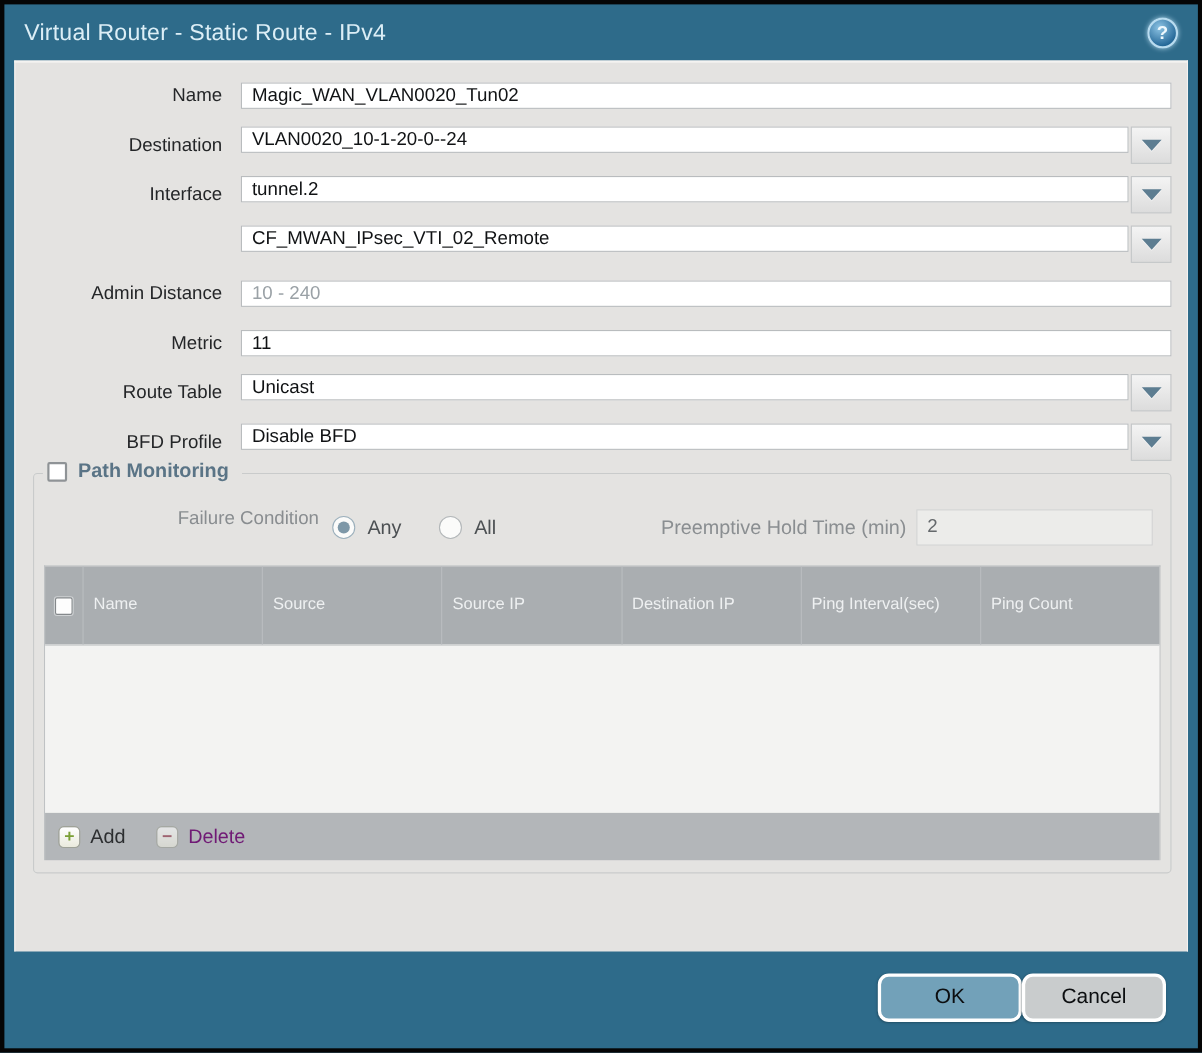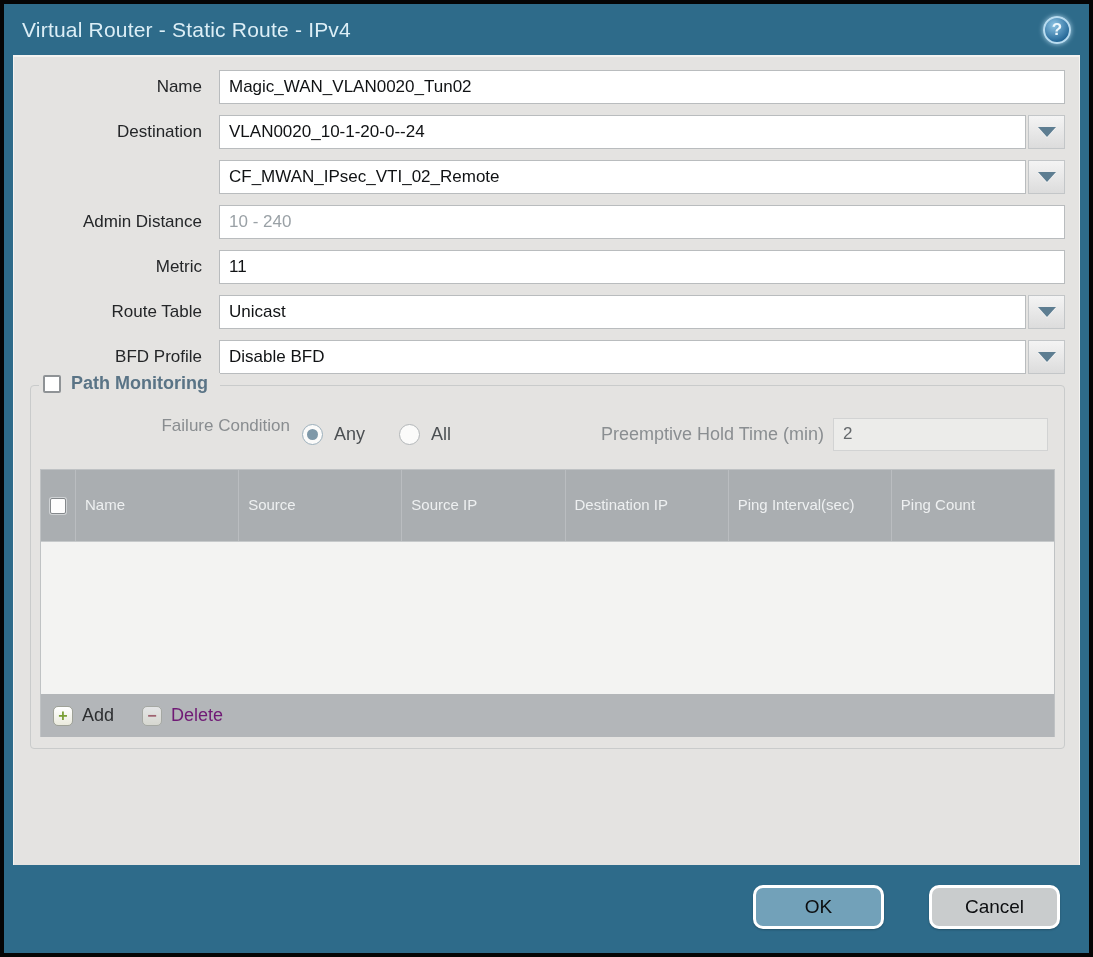--- a/index.html
+++ b/index.html
@@ -50,21 +50,21 @@
   
   .row { display: flex; align-items: center; height: 34px; margin-bottom: 11px; }
   .lbl {
     width: 197px; flex: none;
     text-align: right; padding-right: 9px;
     font-size: 17px; color: #242628;
     white-space: nowrap;
   }
   .field { flex: 1; display: flex; margin-left: 8px; margin-right: 14px; }
   .txt {
-    flex: 1; height: 34px;
+    flex: 1; height: 24px;
     border: 1px solid #b9bcbe;
     background: #fff;
     font-family: "Liberation Sans", sans-serif;
     font-size: 17px; color: #101214;
     padding: 0 9px;
     outline: none;
     min-width: 0;
   }
   .txt::placeholder { color: #9aa1a6; opacity: 1; }
   .txt:disabled { background: #ececea; color: #6e7376; border-color: #cfd1d1; }
@@ -183,21 +183,21 @@
   .btn {
     width: 131px; height: 44px;
     border-radius: 10px;
     border: 3px solid #ffffff;
     font-family: "Liberation Sans", sans-serif;
     font-size: 19px; color: #0c0e10;
     cursor: pointer;
     box-shadow: 0 1px 2px rgba(0,0,0,.25);
   }
   .btn.ok { background: #72a1b9; }
-  .btn.cancel { background: #c9cccd; margin-left: 45px; }
+  .btn.cancel { background: #c9cccd; }
 </style>
 </head>
 <body>
 
 <div class="frame">
 
   <div class="titlebar">
     <span>Virtual Router - Static Route - IPv4</span>
     <span class="help-icon">?</span>
   </div>
@@ -214,20 +214,29 @@
     <div class="row">
       <label class="lbl">Destination</label>
       <div class="field">
         <input class="txt" value="VLAN0020_10-1-20-0--24" style="">
         <span class="ddbtn">
             <span class="tri"></span>
           </span>
       </div>
     </div>
 
+    <div class="row">
+      <label class="lbl">Interface</label>
+      <div class="field">
+        <input class="txt" value="tunnel.2" style="">
+        <span class="ddbtn">
+            <span class="tri"></span>
+          </span>
+      </div>
+    </div>
 
 
     <div class="row">
       <label class="lbl"></label>
       <div class="field">
         <input class="txt" value="CF_MWAN_IPsec_VTI_02_Remote" style="">
         <span class="ddbtn">
             <span class="tri"></span>
           </span>
       </div>

